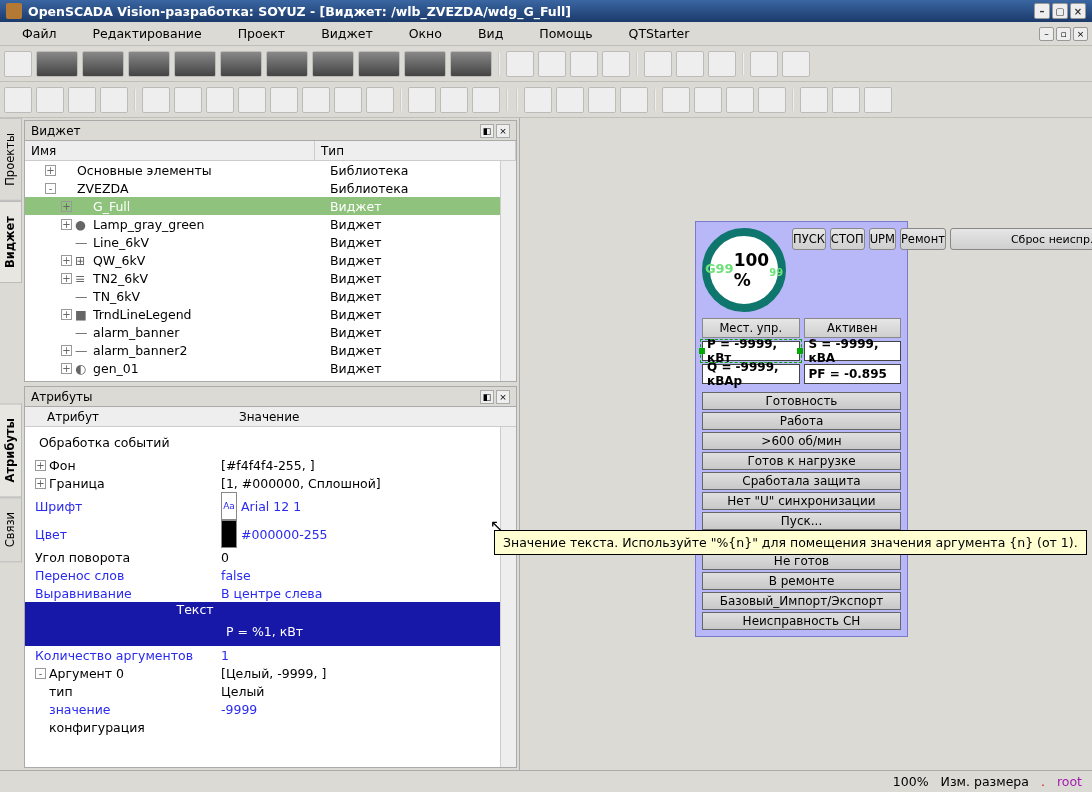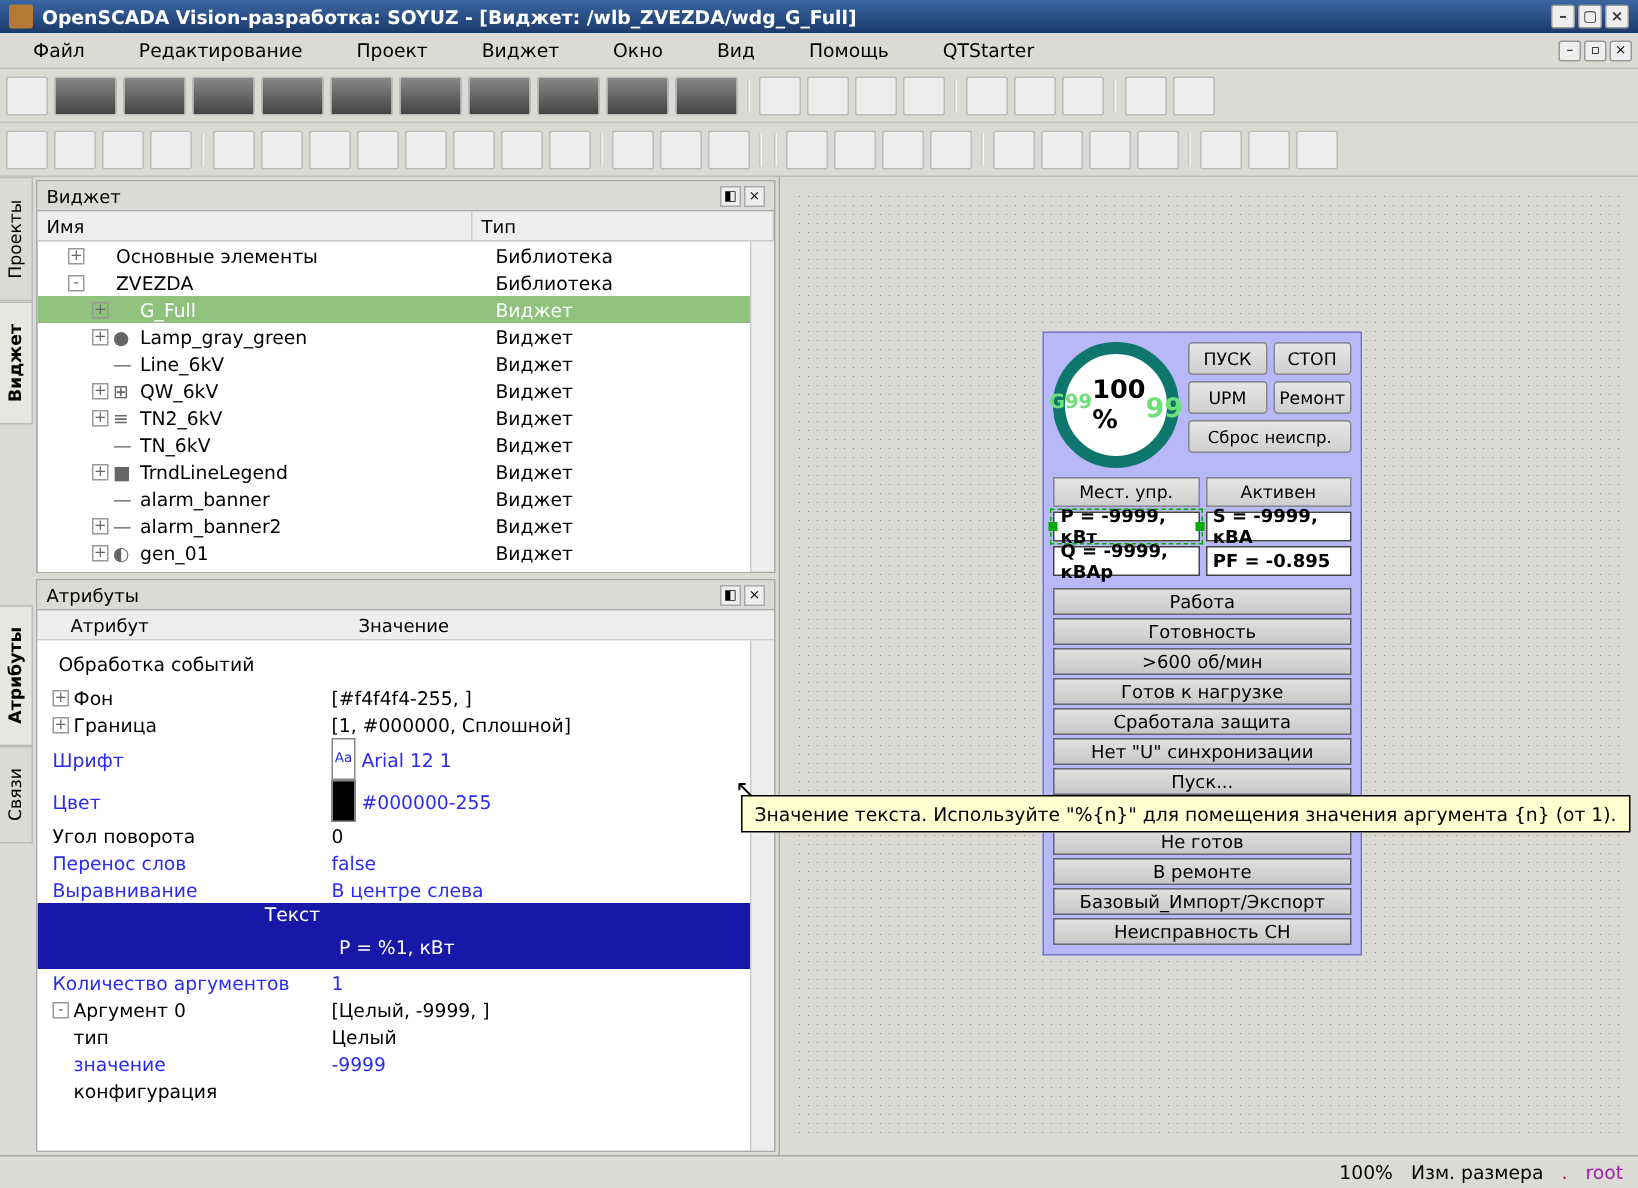--- a/index.html
+++ b/index.html
@@ -49,22 +49,22 @@
 .arow.selected .k, .arow.selected .v { color: #fff; }
 .swatch { width: 16px; height: 28px; border: 1px solid #888; margin-right: 4px; }
 .canvas { flex: 1; background: #dcdad5; position: relative; overflow: hidden; }
 .canvas-dots { position: absolute; inset: 10px; background-image: radial-gradient(#888 0.5px, transparent 0.5px); background-size: 6px 6px; }
 .gwidget { position: absolute; left: 175px; top: 103px; width: 213px; background: #b8b8f8; border: 1px solid #7a7acc; padding: 6px; }
 .gtop { display: flex; }
 .gauge-wrap { width: 84px; height: 84px; position: relative; }
 .gauge-ring { width: 84px; height: 84px; border-radius: 50%; border: 8px solid #0f766e; background: #fff; display: flex; flex-direction: row; align-items: center; justify-content: center; }
 .gauge-g99 { color: #6de07a; font-weight: bold; font-size: 13px; margin-top: -4px; }
 .gauge-pct { font-weight: bold; font-size: 17px; color: #000; }
-.gauge-99 { color: #6de07a; font-weight: bold; font-size: 18px; margin-bottom: -4px; }
-.gbtns { flex: 1; display: flex; flex-direction: column; gap: 4px; margin-left: 6px; }
+.gauge-99 { color: #6de07a; font-weight: bold; font-size: 10px; margin-bottom: -4px; }
+.gbtns { flex: 1; display: flex; flex-direction: row; gap: 4px; margin-left: 6px; }
 .gbtnrow { display: flex; gap: 4px; }
 .gbtn { flex: 1; background: linear-gradient(#e6e6e6,#cfcfcf); border: 1px solid #888; border-radius: 3px; height: 22px; display: flex; align-items: center; justify-content: center; font-size: 11.5px; }
 .gbtn.wide2 { flex: none; width: 100%; }
 .gstat-row { display: flex; gap: 4px; margin-top: 6px; }
 .gstat { flex: 1; background: linear-gradient(#e6e6e6,#cfcfcf); border: 1px solid #888; height: 20px; display: flex; align-items: center; justify-content: center; font-size: 11.5px; }
 .gval-row { display: flex; gap: 4px; margin-top: 3px; }
 .gval { flex: 1; background: #fff; border: 1px solid #444; height: 20px; display: flex; align-items: center; padding: 0 4px; font-weight: bold; font-size: 12px; }
 .gval.sel { outline: 1px dashed #0a0; outline-offset: 1px; position: relative; }
 .gval.sel::before, .gval.sel::after { content: ""; position: absolute; width: 6px; height: 6px; background: #0a0; }
 .gval.sel::before { left: -4px; top: 50%; transform: translateY(-50%); }
@@ -414,22 +414,22 @@
       <div class="gval-row">
         <div class="gval sel">P = -9999, кВт</div>
         <div class="gval">S = -9999, кВА</div>
       </div>
       <div class="gval-row">
         <div class="gval">Q = -9999, кВАр</div>
         <div class="gval">PF = -0.895</div>
       </div>
       <div style="height:6px"></div>
       <div id="gbars">
+          <div class="gbar">Готовность</div>
           <div class="gbar">Работа</div>
-          <div class="gbar">Готовность</div>
           <div class="gbar">&gt;600 об/мин</div>
           <div class="gbar">Готов к нагрузке</div>
           <div class="gbar">Сработала защита</div>
           <div class="gbar">Нет "U" синхронизации</div>
           <div class="gbar">Пуск...</div>
           <div class="gbar">Перегрузка</div>
           <div class="gbar">Не готов</div>
           <div class="gbar">В ремонте</div>
           <div class="gbar">Базовый_Импорт/Экспорт</div>
           <div class="gbar">Неисправность СН</div>

